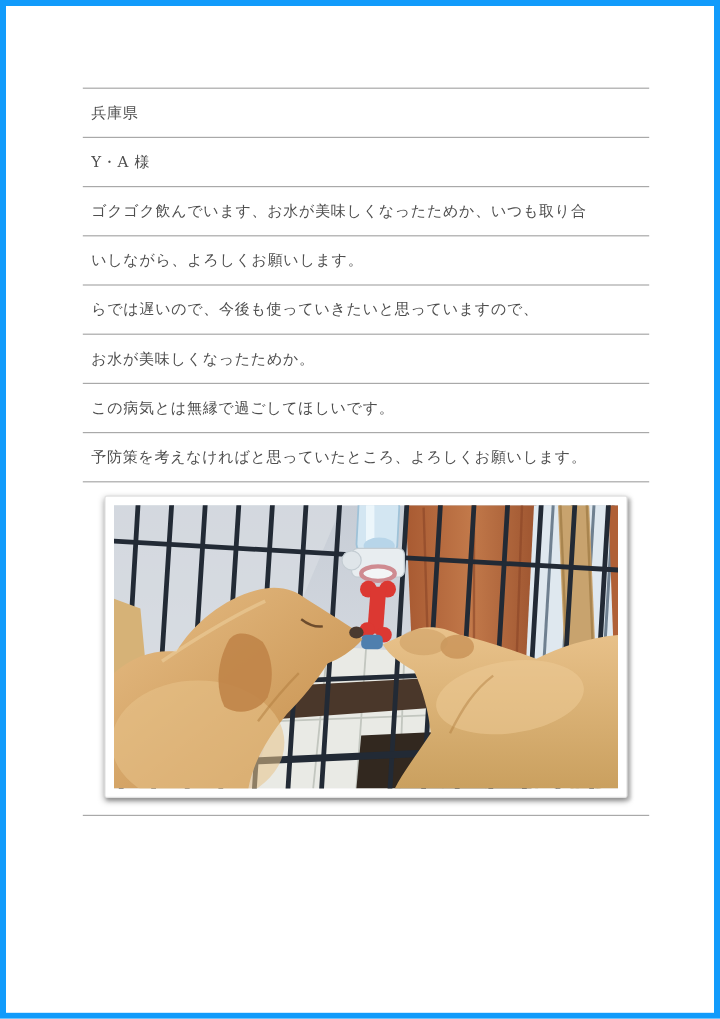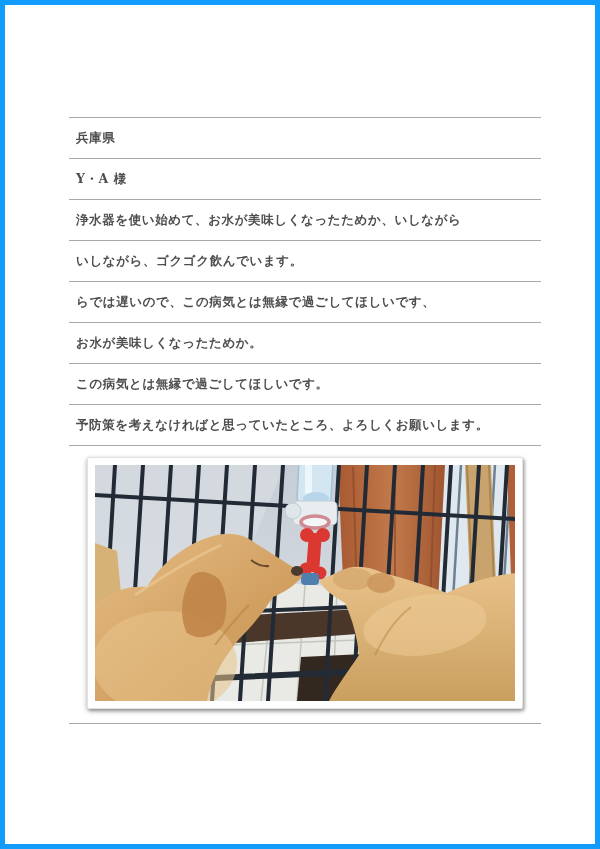--- a/index.html
+++ b/index.html
@@ -6,22 +6,21 @@
   .page {
     position:relative;
     width:600px; height:849px;
     box-sizing:border-box;
     border:5px solid #119BFB;
     background:#ffffff;
     font-family:"DejaVu Serif","Liberation Serif",serif;
     overflow:hidden;
   }
   .content {
-    margin:112px 54px 0 64px; 
-    font-weight:bold;
+    margin:68px 54px 0 64px; 
   }
   .t-row {
     box-sizing:border-box;
     height:41px;
     border-top:1px solid #a9a9a9;
     padding:13px 0 0 7px;
     font-size:12.5px;
     line-height:1.1;
     letter-spacing:0.6px;
     color:#4e4e4e;
@@ -54,27 +53,27 @@
 <div class="page">
   <div class="content">
 
     <div class="t-row">
       <span>兵庫県</span>
     </div>
     <div class="t-row">
       <span>Y・A 様</span>
     </div>
     <div class="t-row">
-      <span>浄水器を使い始めて、お水が美味しくなったためか、いしながら</span>
-    </div>
-    <div class="t-row">
-      <span>いしながら、ゴクゴク飲んでいます。</span>
-    </div>
-    <div class="t-row">
-      <span>らでは遅いので、この病気とは無縁で過ごしてほしいです、</span>
+      <span>ゴクゴク飲んでいます、お水が美味しくなったためか、いつも取り合</span>
+    </div>
+    <div class="t-row">
+      <span>いしながら、よろしくお願いします。</span>
+    </div>
+    <div class="t-row">
+      <span>らでは遅いので、今後も使っていきたいと思っていますので、</span>
     </div>
     <div class="t-row">
       <span>お水が美味しくなったためか。</span>
     </div>
     <div class="t-row">
       <span>この病気とは無縁で過ごしてほしいです。</span>
     </div>
     <div class="t-row">
       <span>予防策を考えなければと思っていたところ、よろしくお願いします。</span>
     </div>

